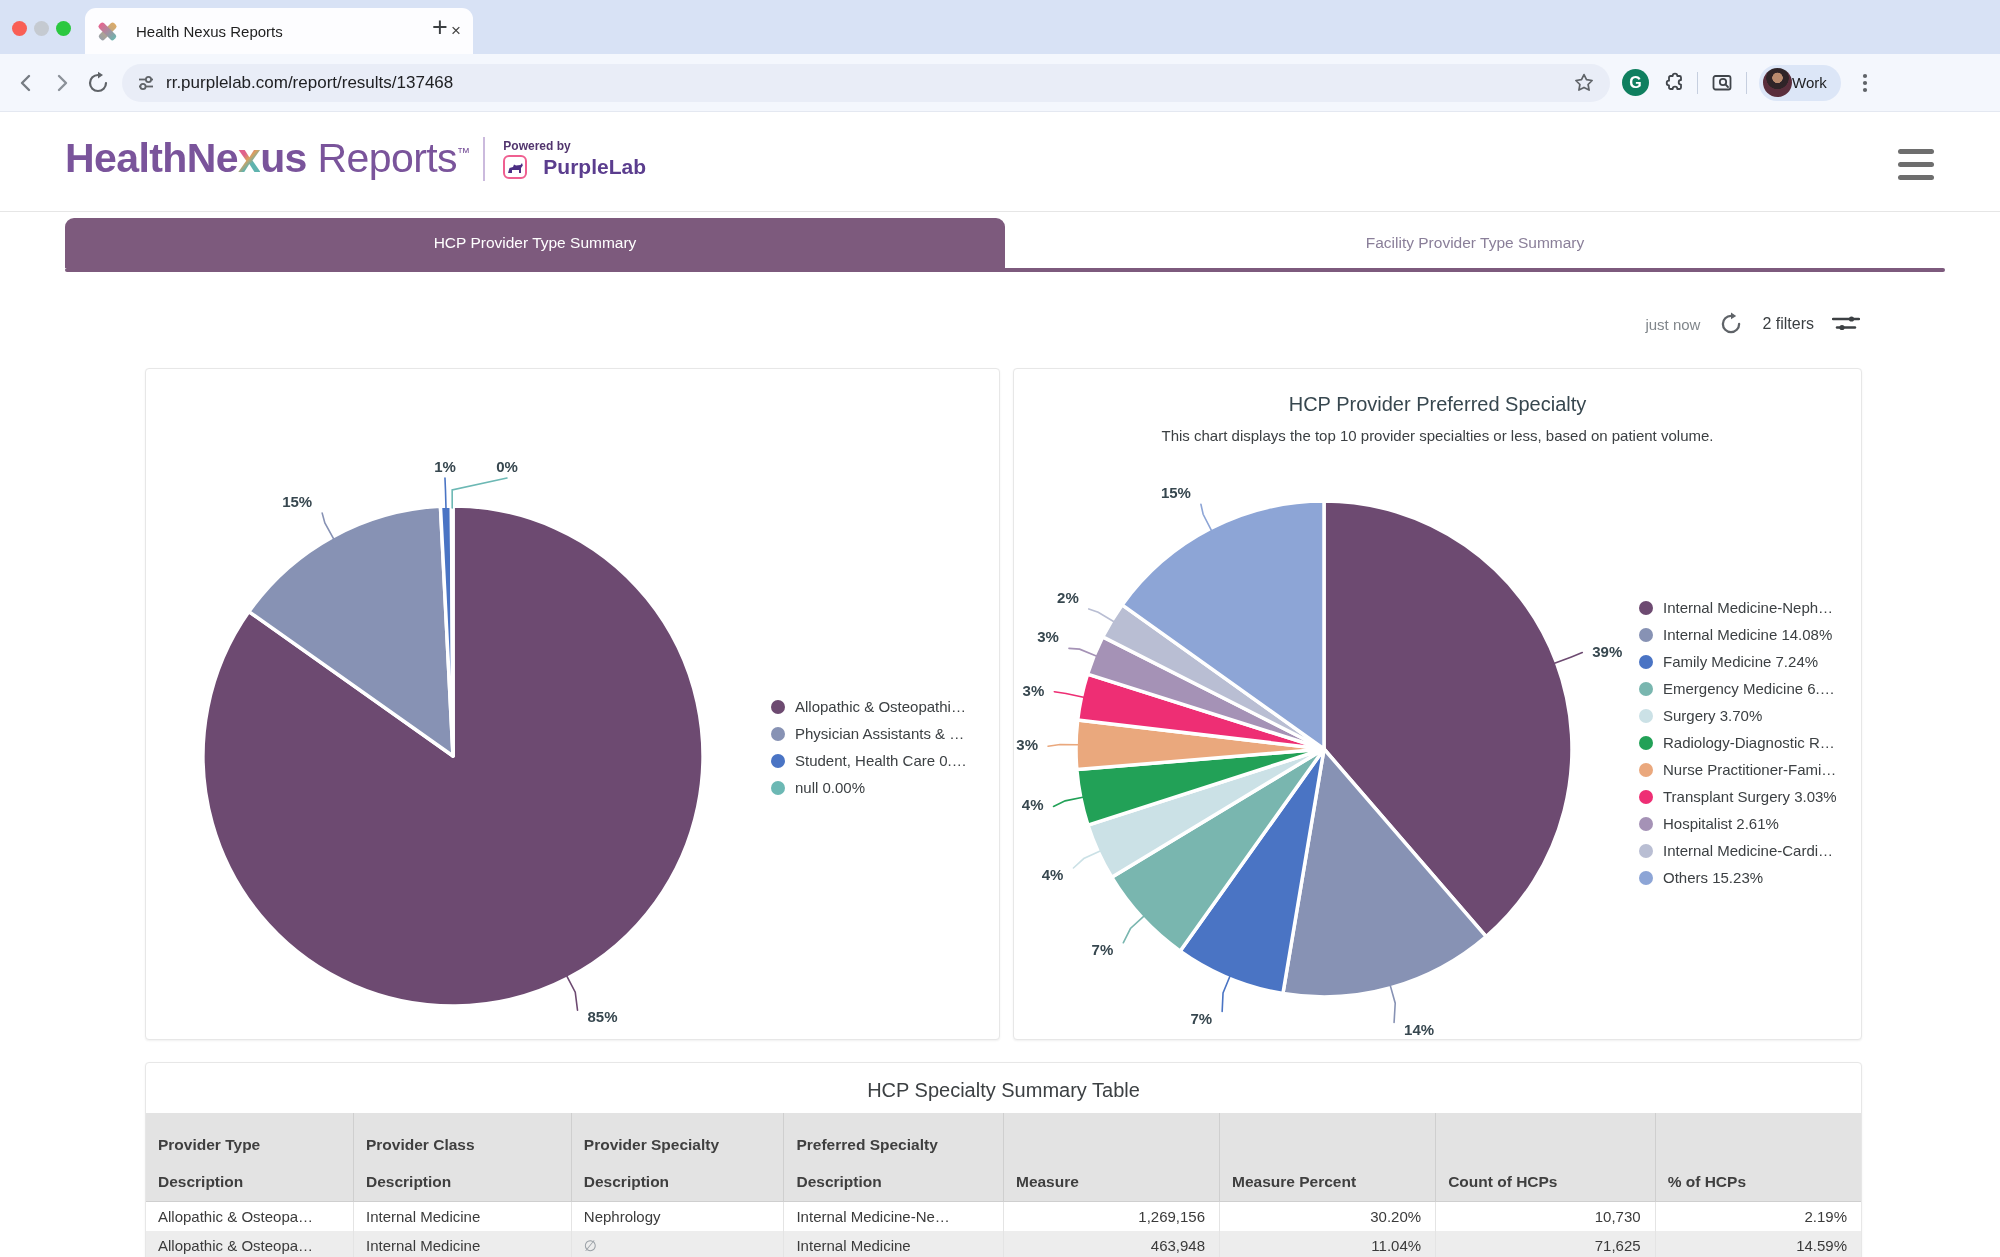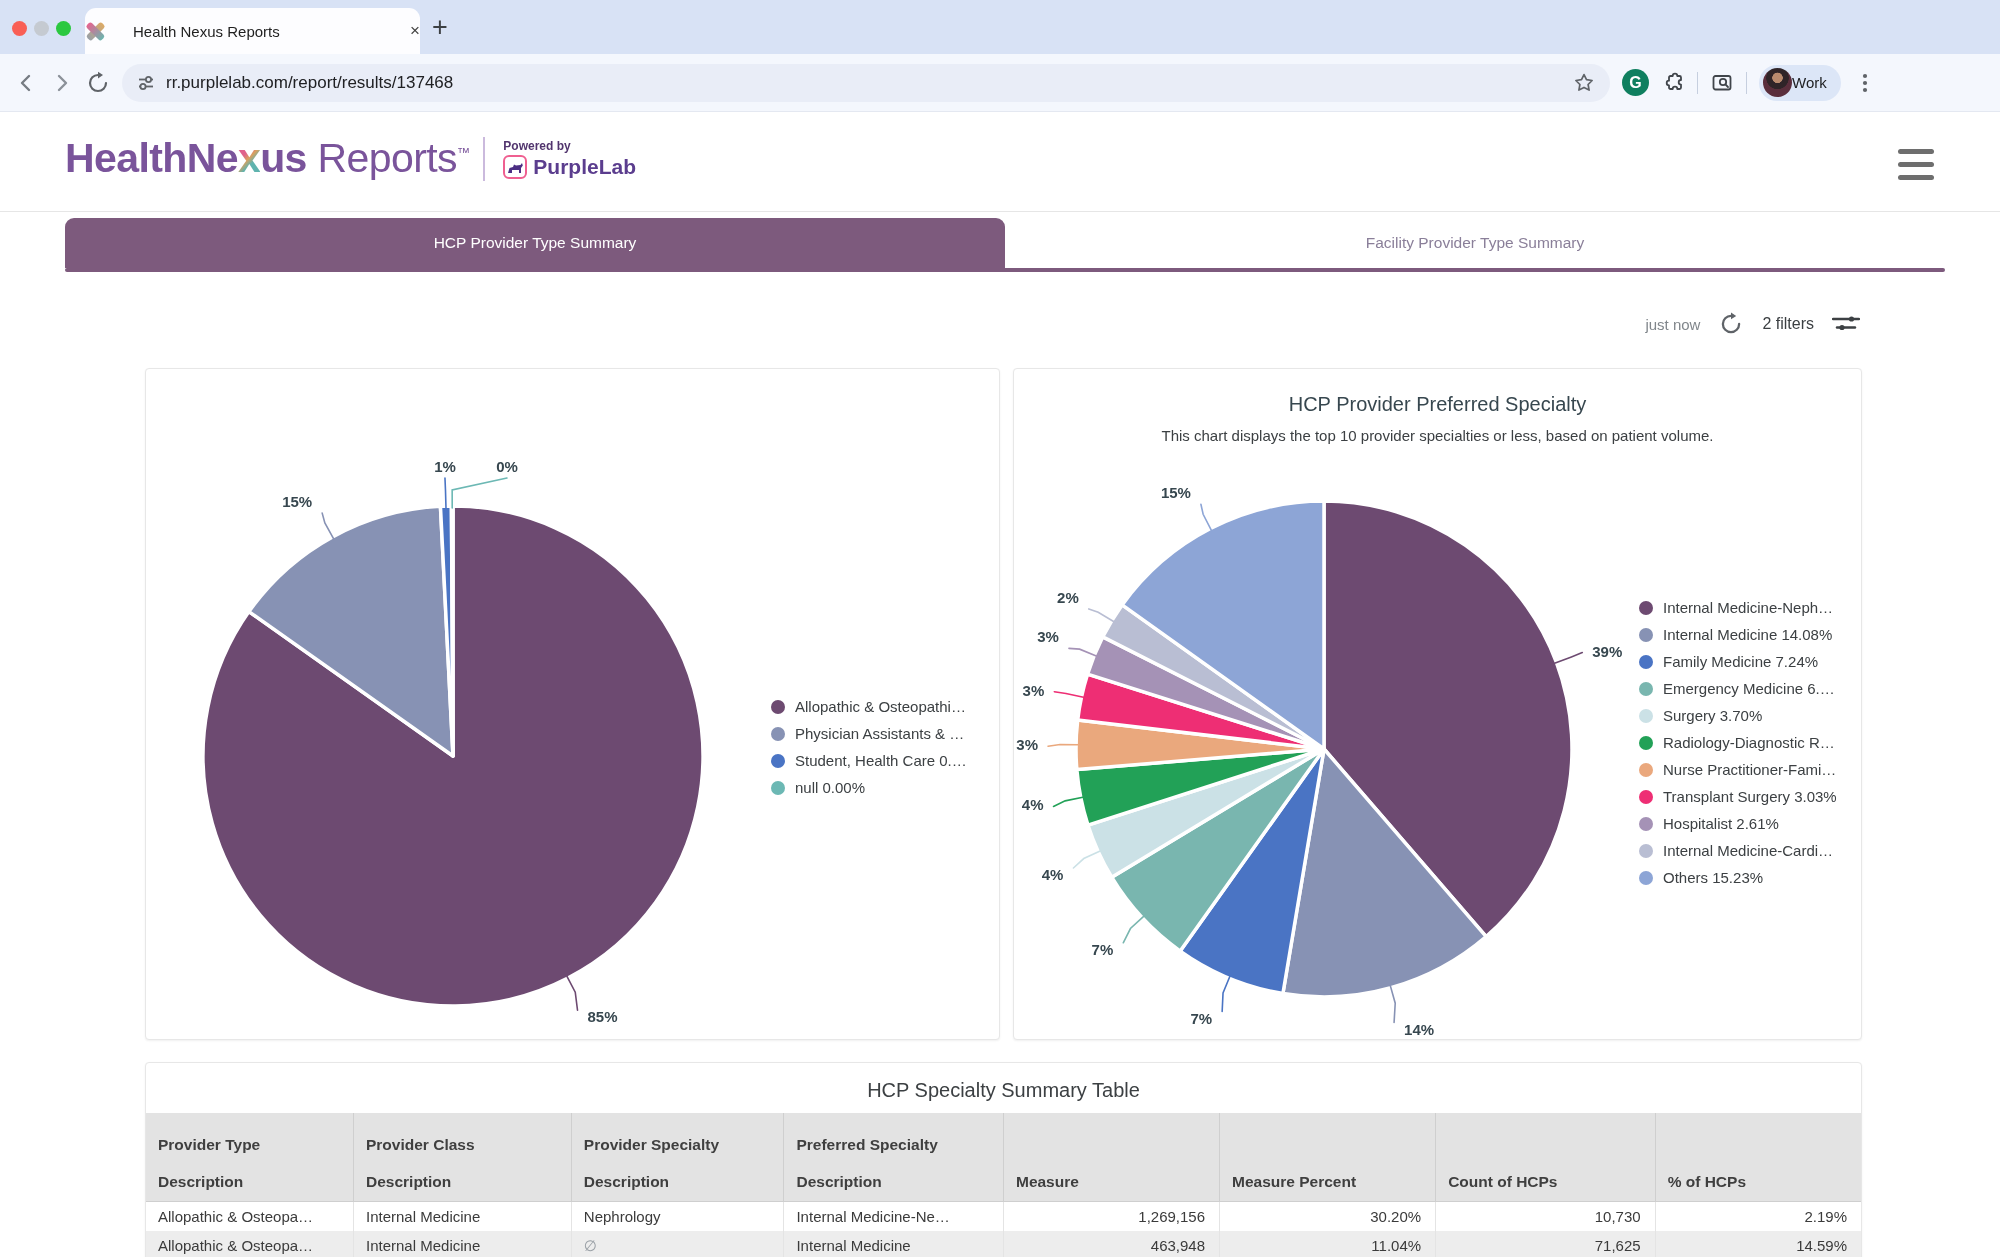--- a/index.html
+++ b/index.html
@@ -1,22 +1,22 @@
 <!DOCTYPE html>
 <html><head>
 <meta charset="utf-8">
 <style>
   html,body{margin:0;padding:0;width:2000px;height:1257px;overflow:hidden;background:#fff;
     font-family:"Liberation Sans","DejaVu Sans",sans-serif;}
   
   .tabstrip{position:absolute;left:0;top:0;width:2000px;height:54px;background:#d8e2f5;}
   .tl{position:absolute;top:21px;width:15px;height:15px;border-radius:50%;}
   .tl.r{left:12px;background:#f95f55;} .tl.y{left:34px;background:#c5cad1;} .tl.g{left:56px;background:#2bc840;}
-  .btab{position:absolute;left:85px;top:8px;width:335px;height:46px;background:#fdfdff;border-radius:11px 11px 0 0;
-    display:flex;align-items:center;padding:0 0;box-sizing:border-box;gap:27px;}
+  .btab{position:absolute;left:85px;top:8px;width:388px;height:46px;background:#fdfdff;border-radius:11px 11px 0 0;
+    display:flex;align-items:center;padding:0 12px;box-sizing:border-box;gap:18px;}
   .fv{position:relative;width:21px;height:21px;flex:0 0 auto;}
   .fv i{position:absolute;left:0;top:7px;width:21px;height:6.5px;border-radius:2.5px;display:block;}
   .fv .s2{transform:rotate(-45deg);background:linear-gradient(to right,#98a0a8,#ddab67);}
   .fv .s1{transform:rotate(45deg);background:linear-gradient(to right,#e8638f,#6bb5ae);}
   .btab-title{flex:1;font-size:15px;color:#1f1f1f;white-space:nowrap;overflow:hidden;}
   .btab-close{font-size:17px;color:#444;cursor:default;}
   .newtab{position:absolute;left:432px;top:12px;font-size:27px;color:#3c4043;}
   .toolbar{position:absolute;left:0;top:54px;width:2000px;height:58px;background:#f4f7fd;
     display:flex;align-items:center;padding:0 14px;box-sizing:border-box;gap:12px;border-bottom:1px solid #e4e8f1;}
   .nav-ic{width:24px;height:24px;flex:0 0 auto;}
@@ -37,21 +37,21 @@
   .lg .w6{font-weight:600;} .lg .w4{font-weight:400;}
   .lg-x{font-weight:700;color:#de6d95;}
   @supports ((background-clip:text) or (-webkit-background-clip:text)){
     .lg-x{background:linear-gradient(135deg,#e0618c 0%,#e0618c 38%,#d9a05e 50%,#5fb3ae 62%,#5fb3ae 100%);
       -webkit-background-clip:text;background-clip:text;color:transparent;}
   }
   .lg sup{font-size:13px;color:#7a549b;}
   .logo-div{width:2px;height:44px;background:#cbbadd;margin:0 18px 0 14px;}
   .powered{display:flex;flex-direction:column;gap:2px;}
   .powered-label{font-size:12px;color:#52356e;font-weight:600;}
-  .powered-row{display:flex;align-items:center;gap:6px;}
+  .powered-row{display:flex;align-items:center;gap:16px;}
   .dogbox{width:24px;height:24px;border:2px solid #ef5f90;border-radius:6px;background:#fff;display:flex;align-items:center;justify-content:center;box-sizing:border-box;}
   .brand{font-size:21px;color:#5b3d8e;font-weight:600;}
   .hamburger{position:absolute;right:66px;top:36px;display:flex;flex-direction:column;gap:8px;}
   .hamburger i{width:36px;height:5px;border-radius:2.5px;background:#6e6e6e;display:block;}
   
   .ptab{position:absolute;top:218px;height:50px;display:flex;align-items:center;justify-content:center;font-size:15.5px;}
   .ptab.active{left:65px;width:940px;background:#7d5a7d;color:#fff;border-radius:9px 9px 0 0;}
   .ptab.inactive{left:1005px;width:940px;background:#fff;color:#8a7f99;}
   .ptab-line{position:absolute;left:65px;top:268px;width:1880px;height:4px;background:#7d5a7d;border-radius:2px;}
   

